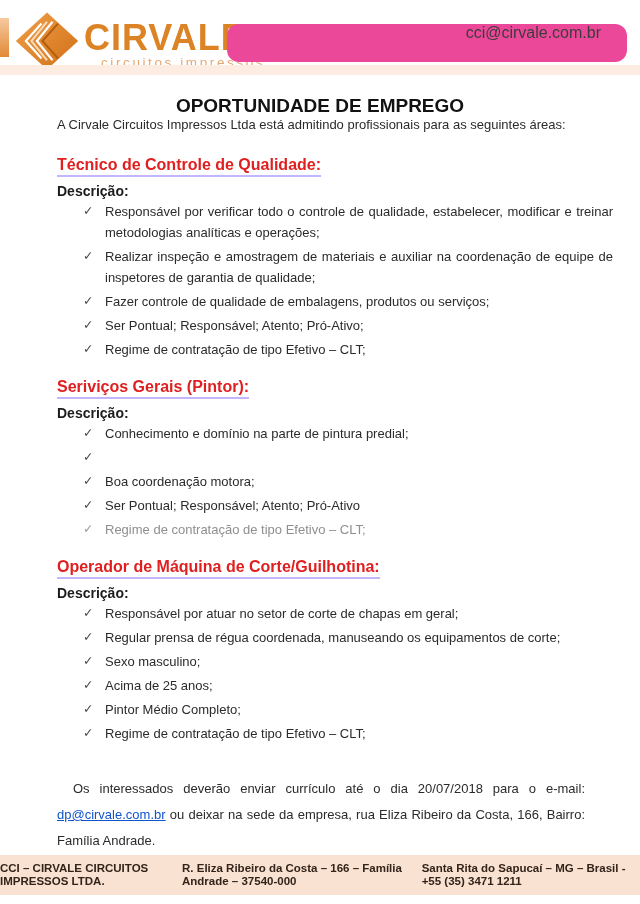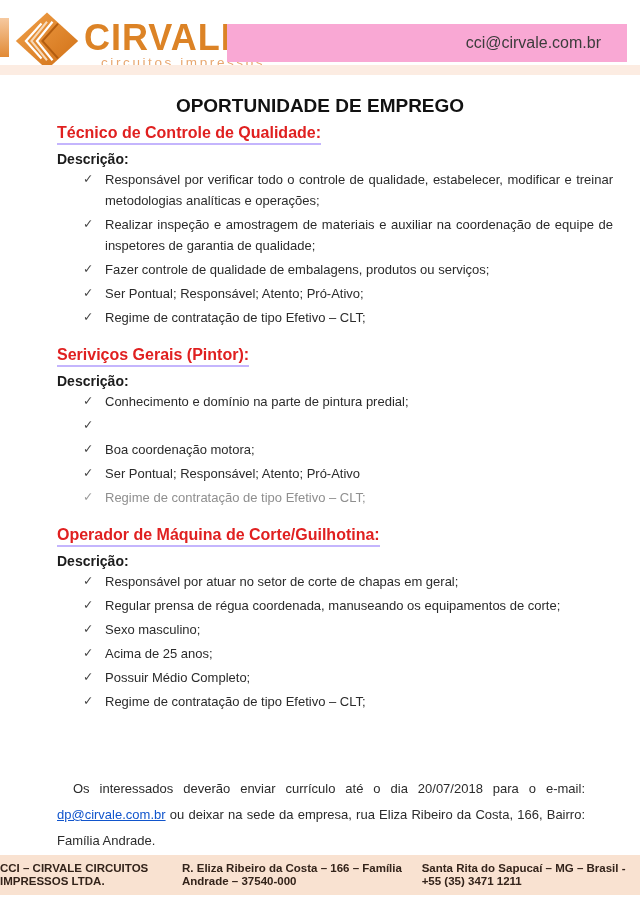--- a/index.html
+++ b/index.html
@@ -7,23 +7,23 @@
         font-family:"Liberation Sans",sans-serif;color:#2b2b2b;overflow:hidden;}
 
   
   .left-accent{position:absolute;left:0;top:18px;width:9px;height:39px;
                background:linear-gradient(180deg,#f6c9a0,#e18a35);}
   .logo{position:absolute;left:14px;top:10px;display:flex;align-items:flex-start;}
   .logo-mark{width:66px;height:62px;flex:0 0 auto;}
   .logo-text{padding-top:12px;margin-left:4px;}
   .logo-name{font-size:36px;font-weight:bold;color:#dc8326;letter-spacing:1px;line-height:32px;}
   .logo-tagline{font-size:13.5px;color:#e8a770;letter-spacing:2.6px;margin-top:1px;margin-left:17px;}
-  .email-band{position:absolute;left:227px;top:24px;width:400px;height:38px;background:#f9a8d4;
-              display:flex;align-items:center;justify-content:flex-end;padding-right:26px;
-              box-sizing:border-box;font-size:16px;color:#3c3c3c;}
+  .email-band{position:absolute;left:227px;top:24px;width:400px;height:38px;background:#ec4899;
+              display:flex;justify-content:flex-end;padding-right:26px;
+              box-sizing:border-box;font-size:16px;color:#3c3c3c;border-radius:12px;}
   .stripe{position:absolute;left:0;top:65px;width:640px;height:10px;background:#fcece2;}
 
   .doc-title{position:absolute;top:79px;left:0;right:0;margin:16px;text-align:center;
              font-size:19px;font-weight:bold;color:#121212;}
 
   
   main{position:absolute;top:106px;left:55px;right:27px;}
   .intro{margin:6px 28px 0 2px;font-size:13px;line-height:26px;text-align:justify;color:#2b2b2b;}
 
   .job-heading{display:table;margin:18px 0 0 2px;font-size:16px;font-weight:bold;color:#e02020;
@@ -73,20 +73,21 @@
     </div>
     <div class="email-band">
       <span>cci@cirvale.com.br</span>
     </div>
     <div class="stripe"></div>
   </header>
 
   <h1 class="doc-title">OPORTUNIDADE DE EMPREGO</h1>
 
   <main>
+    <p class="intro">A Cirvale Circuitos Impressos Ltda está admitindo profissionais para as seguintes áreas:</p>
 
     <section>
       <h2 class="job-heading">Técnico de Controle de Qualidade:</h2>
       <p class="desc-label">Descrição:</p>
       <ul class="reqs">
         <li class="req">
             <span class="check">✓</span>
             <span>Responsável por verificar todo o controle de qualidade, estabelecer, modificar e treinar metodologias analíticas e operações;</span>
           </li>
         <li class="req">
@@ -149,21 +150,21 @@
         <li class="req">
             <span class="check">✓</span>
             <span>Sexo masculino;</span>
           </li>
         <li class="req">
             <span class="check">✓</span>
             <span>Acima de 25 anos;</span>
           </li>
         <li class="req">
             <span class="check">✓</span>
-            <span>Possuir Médio Completo;</span>
+            <span>Pintor Médio Completo;</span>
           </li>
         <li class="req">
             <span class="check">✓</span>
             <span>Regime de contratação de tipo Efetivo – CLT;</span>
           </li>
       </ul>
     </section>
   </main>
 
   <p class="closing"><span>Os interessados deverão enviar currículo até o dia 20/07/2018 para o e-mail:</span> <a href="#">dp@cirvale.com.br</a> <span>ou deixar na sede da empresa, rua Eliza Ribeiro da Costa, 166, Bairro: Família Andrade.</span></p>

